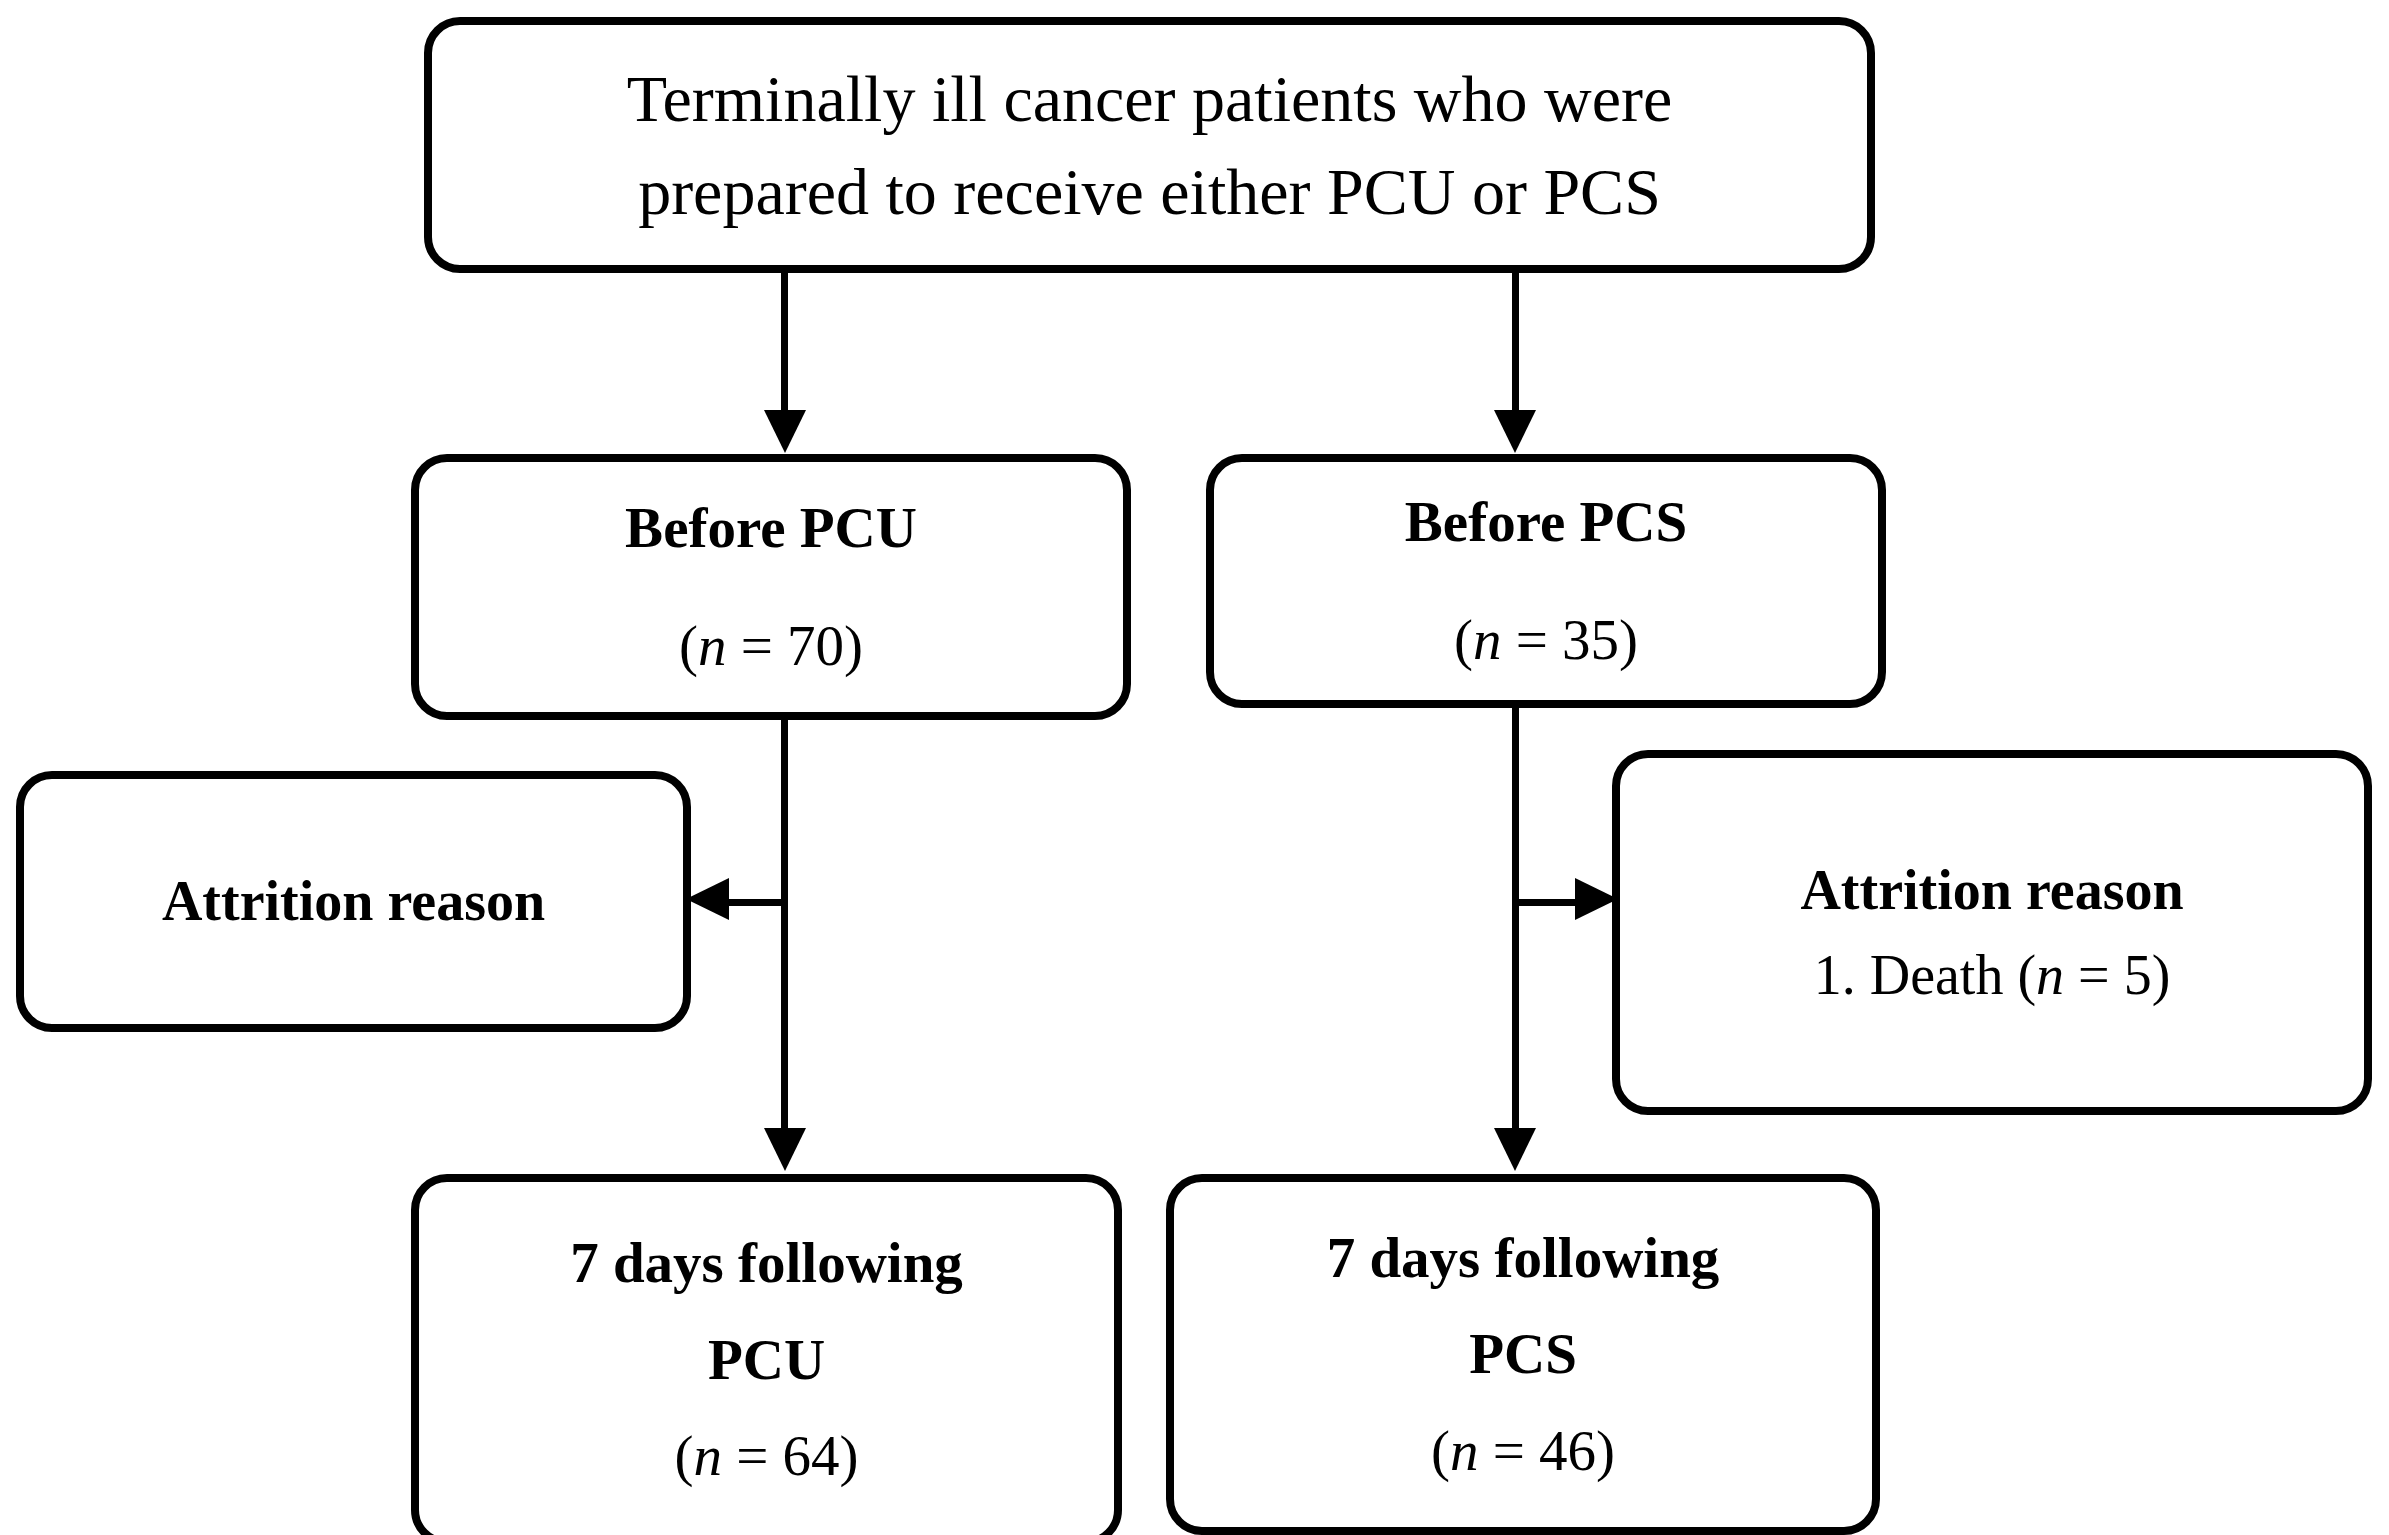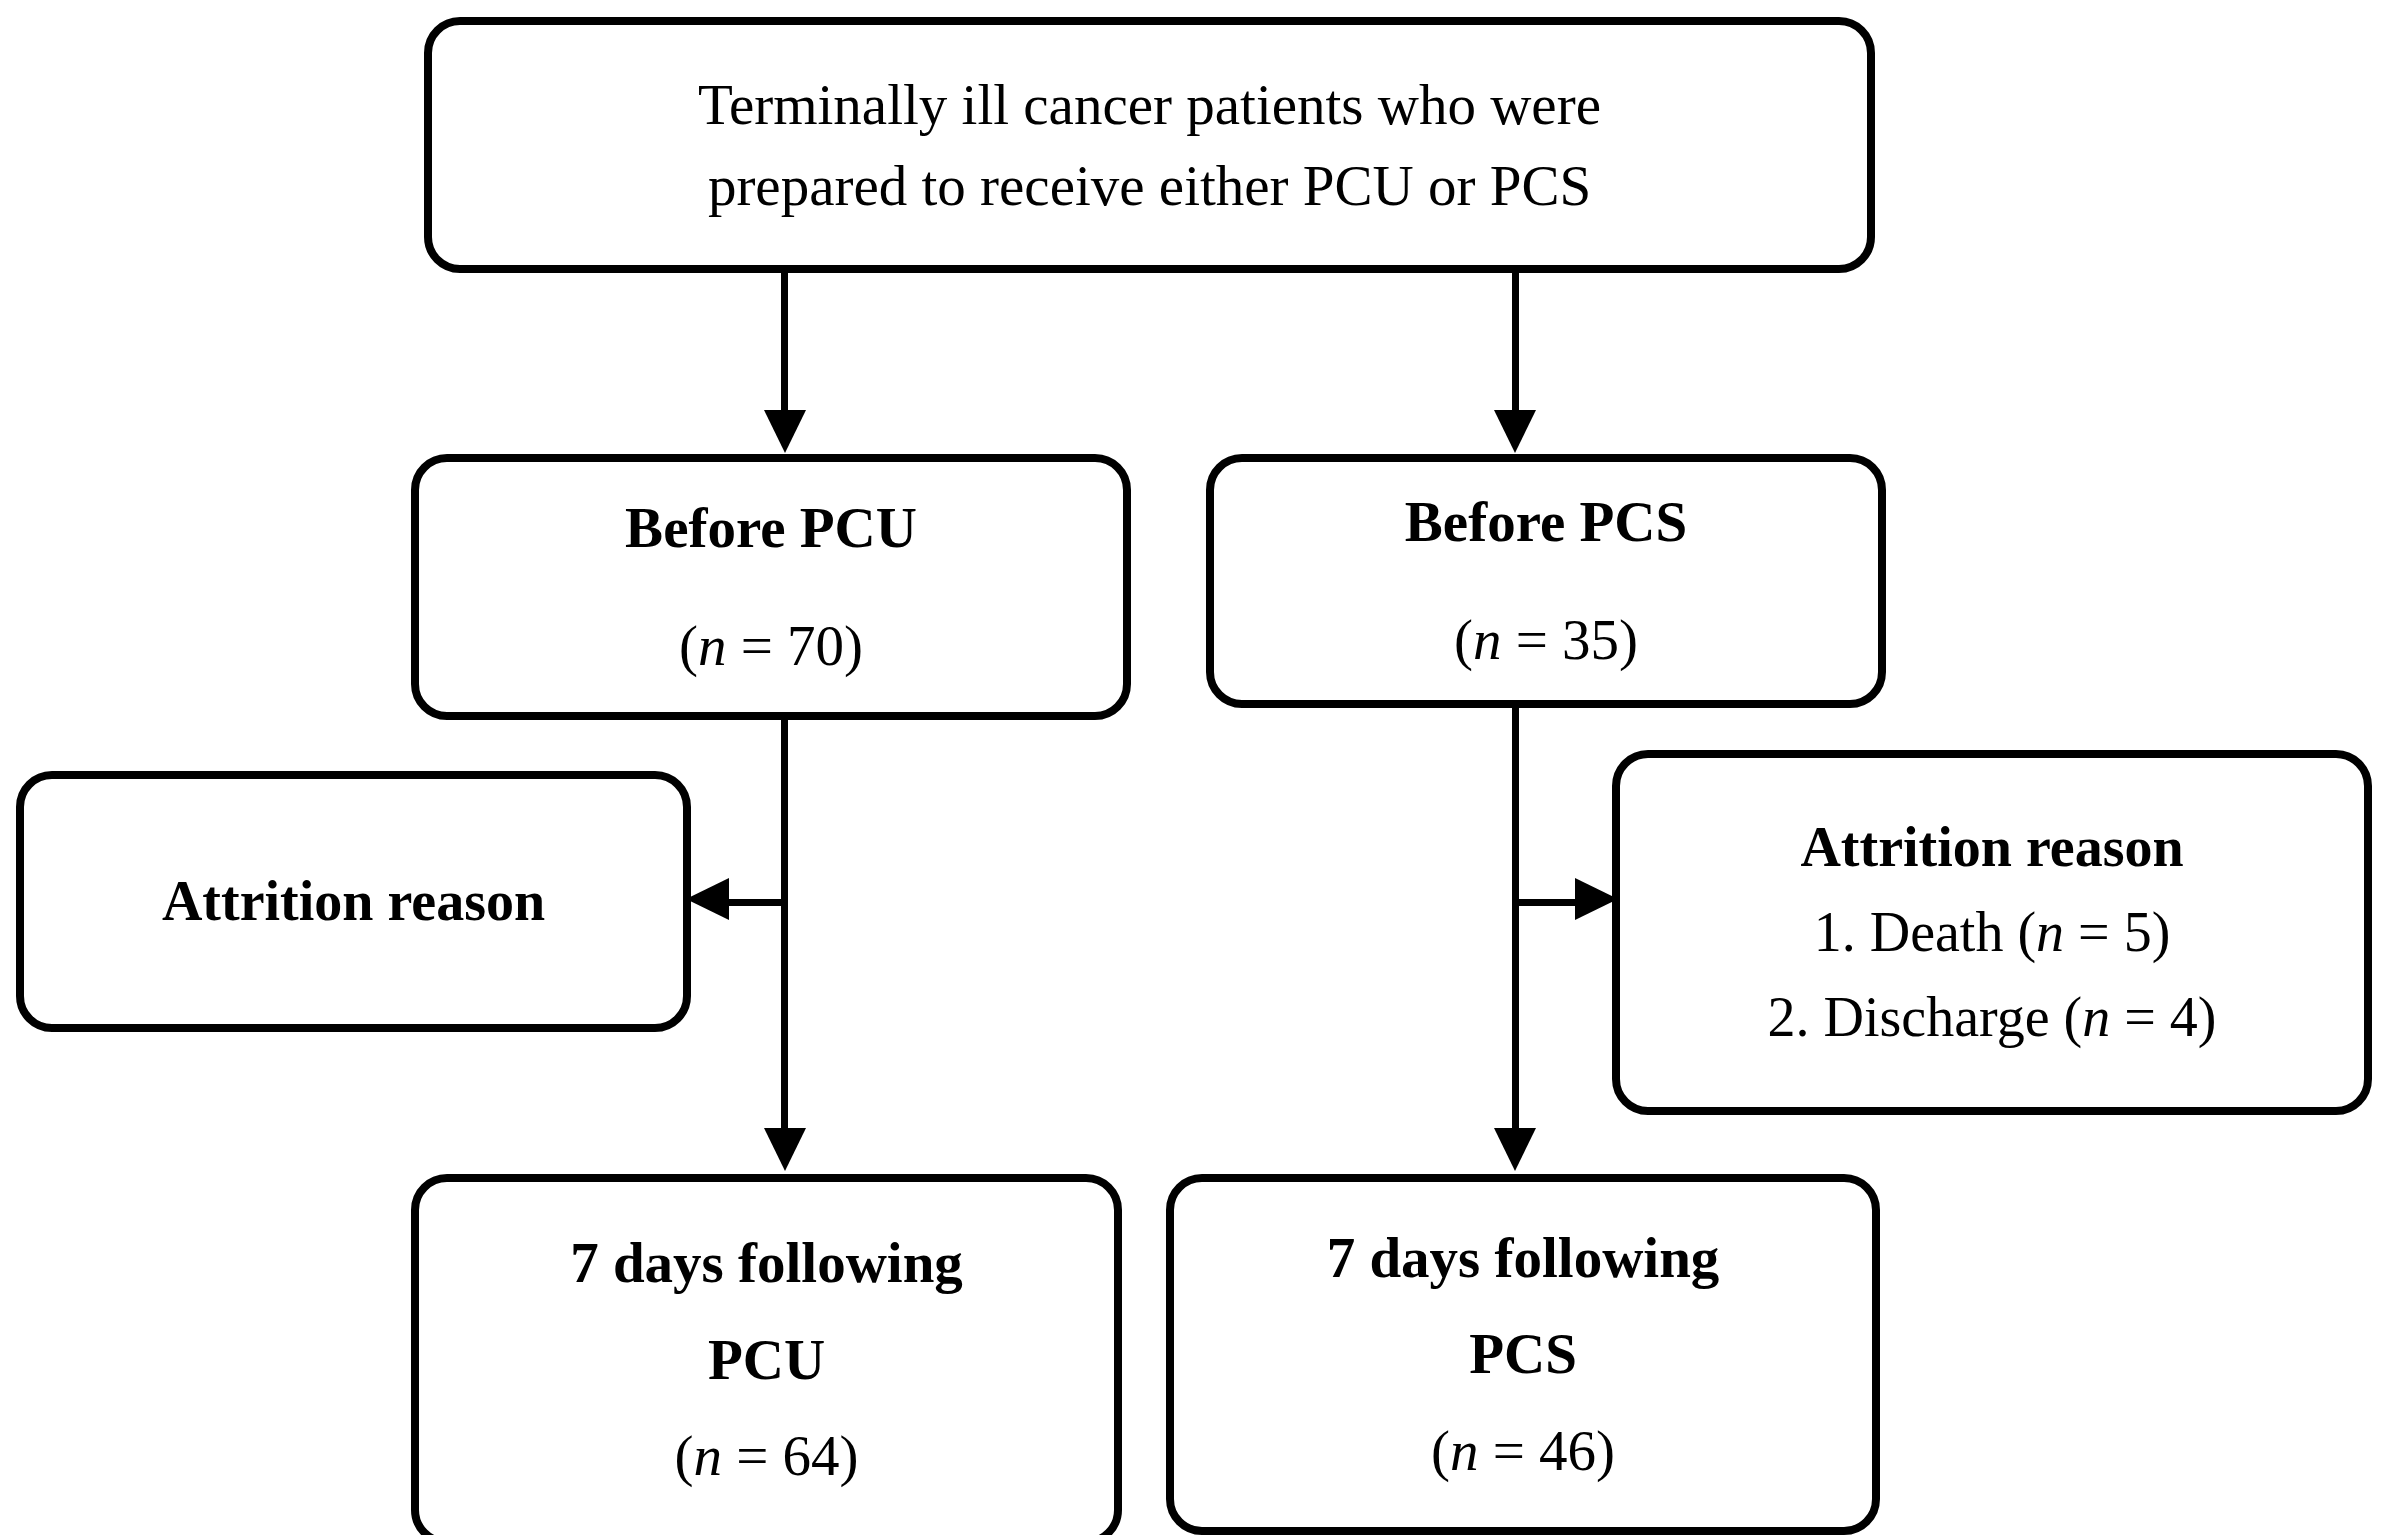--- a/index.html
+++ b/index.html
@@ -37,21 +37,21 @@
   
   #box-top        { left: 424px;  top: 17.4px;   width: 1451px; height: 256px;  }
   #box-before-pcu { left: 411px;  top: 454px;  width: 720px; height: 266px;  }
   #box-before-pcs { left: 1206px; top: 454px;  width: 680px; height: 254px;  }
   #box-attr-left  { left: 16px;   top: 771px; width: 675px; height: 261px;  }
   #box-attr-right { left: 1612px; top: 750px; width: 760px; height: 365px;  }
   #box-after-pcu  { left: 411px;  top: 1174px; width: 711px; height: 372px;  }
   #box-after-pcs  { left: 1166px; top: 1174px; width: 714px; height: 361px;  }
 
   
-  #box-top        { font-size: 57px; }
+  #box-top        { font-size: 66px; }
   #box-before-pcu,
   #box-before-pcs { font-size: 57px; gap: 26px; }
   #box-attr-left  { font-size: 56px; }
   #box-attr-right { font-size: 56px; }
   #box-after-pcu,
   #box-after-pcs  { font-size: 57px; }
 
   #box-top .ln    { margin: 3.7px 0; }
   #box-before-pcu .ln,
   #box-before-pcs .ln { margin: 8.7px 0; }
@@ -136,21 +136,20 @@
     <span class="ln reg">(<i>n</i> = <span>35</span>)</span>
   </div>
 
   <div class="box" id="box-attr-left">
     <span class="ln bold">Attrition reason</span>
   </div>
 
   <div class="box" id="box-attr-right">
     <span class="ln bold">Attrition reason</span>
     <span class="ln reg"><span>1. Death (</span><i>n</i><span> = 5)</span></span>
-    <span class="ln reg"><span>2. Discharge (</span><i>n</i><span> = 4)</span></span>
   </div>
 
   <div class="box" id="box-after-pcu">
     <span class="ln bold">7 days following</span>
     <span class="ln bold">PCU</span>
     <span class="ln reg">(<i>n</i> = <span>64</span>)</span>
   </div>
 
   <div class="box" id="box-after-pcs">
     <span class="ln bold">7 days following</span>

